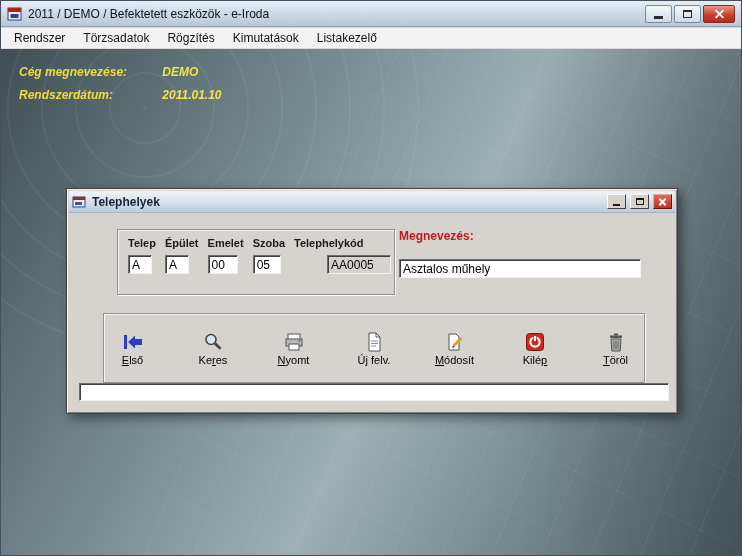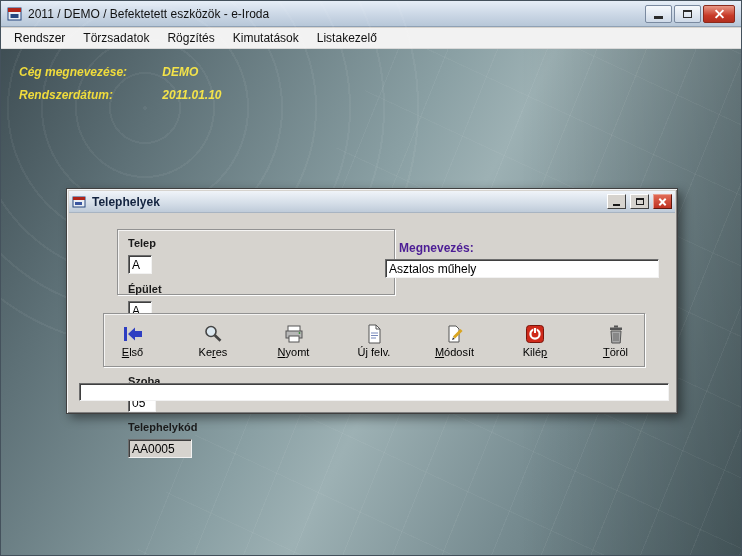--- a/index.html
+++ b/index.html
@@ -62,32 +62,32 @@
   .dglyph-max { width:8px; height:7px; border:1px solid #1a1a1a; border-top-width:2px; }
   .dglyph-x { position:relative; width:9px; height:9px; }
   .dglyph-x::before, .dglyph-x::after { content:""; position:absolute; left:0; top:3.5px; width:9px; height:2px; background:#fff; }
   .dglyph-x::before { transform:rotate(45deg); }
   .dglyph-x::after { transform:rotate(-45deg); }
 
   .dlg-body { position:relative; width:100%; height:198px; }
 
   .etched { border:1px solid #929292; box-shadow:1px 1px 0 rgba(255,255,255,.95), inset 1px 1px 0 rgba(255,255,255,.75); }
 
-  .fields-group { position:absolute; left:48px; top:16px; width:278px; height:66px; padding:7px 10px; display:flex; gap:9px;flex-direction:column; }
+  .fields-group { position:absolute; left:48px; top:16px; width:278px; height:66px; padding:7px 10px; display:flex; gap:9px; }
   .field-col { display:flex; flex-direction:column; align-items:flex-start; }
   .field-label { font-size:11px; font-weight:bold; color:#1a1a1a; margin-bottom:6px; white-space:nowrap; }
   .sunken-input { background:#fff; border:1px solid; border-color:#6d6d6d #f2f2f2 #f2f2f2 #6d6d6d;
     box-shadow:inset 1px 1px 0 #3f3f3f; font-family:"Liberation Sans", sans-serif; font-size:12px;
     padding:1px 3px; height:19px; }
   .sunken-input.readonly { background:#d6d3ce; }
 
-  .name-label { position:absolute; left:330px; top:28px; font-size:12px; font-weight:bold; color:#4c1d95; }
-  .name-input { position:absolute; left:316px; top:46px; width:274px; }
-
-  .toolbar { position:absolute; left:34px; top:100px; width:542px; height:54px; padding:2px 4px;
+  .name-label { position:absolute; left:330px; top:16px; font-size:12px; font-weight:bold; color:#b91c1c; }
+  .name-input { position:absolute; left:330px; top:46px; width:242px; }
+
+  .toolbar { position:absolute; left:34px; top:100px; width:542px; height:70px; padding:2px 4px;
     display:flex; align-items:stretch; justify-content:space-between; background:#d6d3ce; }
   .tb-button { width:49px; border:1px solid rgba(0,0,0,0); background:none; display:flex; flex-direction:column;
     align-items:center; justify-content:center; gap:1px; cursor:default; font-family:"Liberation Sans", sans-serif; }
   .tb-button.pressed { border:1px solid; border-color:#6f6f6f #fff #fff #6f6f6f; background:#d0cdc8; }
   .tb-icon { width:22px; height:22px; display:block; }
   .tb-label { font-size:11px; color:#000; white-space:nowrap; }
   .accel { text-decoration:underline; }
 
   .status-input { position:absolute; left:10px; top:170px; width:590px; height:18px; }
 </style>
@@ -175,21 +175,21 @@
           <div class="field-col">
             <span class="field-label">Emelet</span>
             <input class="sunken-input" style="width: 30px;" value="00">
           </div>
           <div class="field-col">
             <span class="field-label">Szoba</span>
             <input class="sunken-input" style="width: 28px;" value="05">
           </div>
           <div class="field-col">
             <span class="field-label">Telephelykód</span>
-            <input class="sunken-input readonly" style="width: 64px;" readonly="" value="AA0005">
+            <input class="sunken-input readonly" style="width: 64px; margin-left: 33px;" readonly="" value="AA0005">
           </div>
         </div>
 
         <span class="name-label">Megnevezés:</span>
         <input class="sunken-input name-input" value="Asztalos műhely" style="">
 
         <div class="toolbar etched">
 
           <button class="tb-button">
             <span class="tb-icon">

